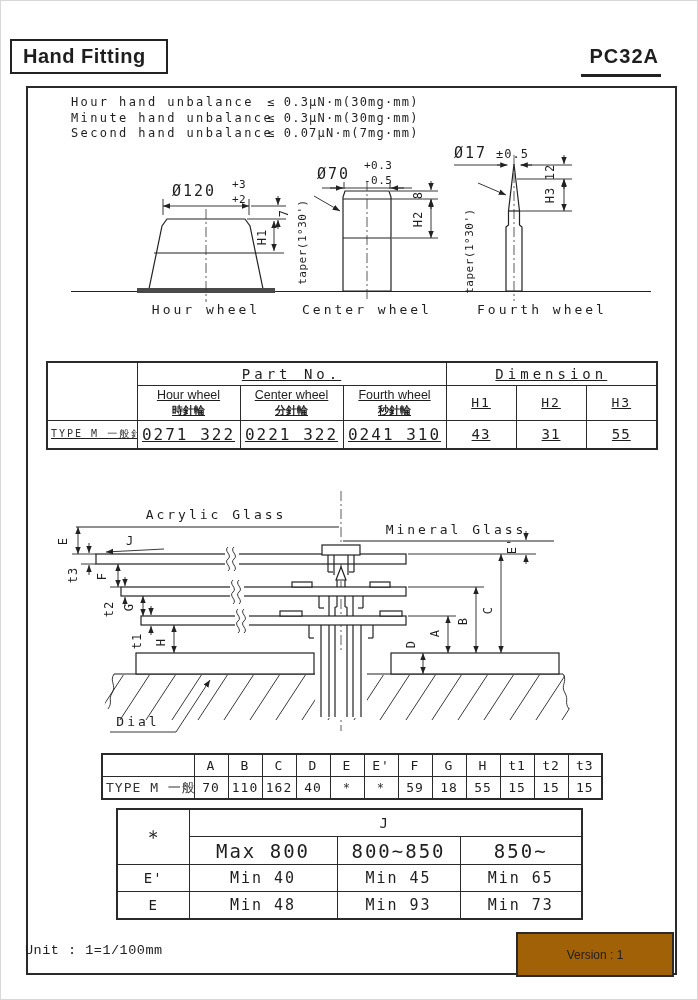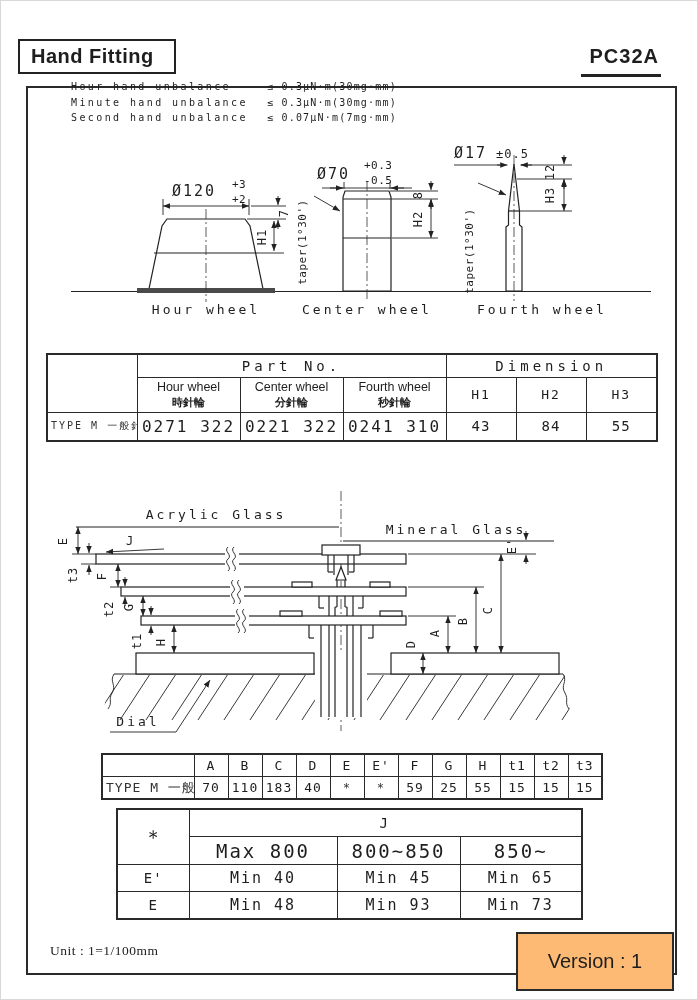--- a/index.html
+++ b/index.html
@@ -1,66 +1,66 @@
 <!DOCTYPE html>
 <html><head>
 <meta charset="utf-8">
 <style>
   html,body{margin:0;padding:0;background:#e8e8e8;}
   .page{position:relative;width:698px;height:1000px;background:#fff;margin:0 auto;
         font-family:"DejaVu Sans Mono",monospace;color:#1e1e1e;border:1px solid #d8d8d8;
         box-sizing:border-box;overflow:hidden;}
-  .title-box{position:absolute;left:17px;top:38px;width:158px;height:35px;border:2px solid #222;
+  .title-box{position:absolute;left:9px;top:38px;width:158px;height:35px;border:2px solid #222;
         box-sizing:border-box;display:flex;align-items:center;padding-left:11px;
         font-family:"Liberation Sans",sans-serif;font-weight:bold;font-size:20px;letter-spacing:.5px;}
   .model{position:absolute;top:44px;right:38px;font-family:"Liberation Sans",sans-serif;
         font-weight:bold;font-size:20px;letter-spacing:1px;margin-left:12px;}
   .model-underline{position:absolute;top:73px;right:36px;width:80px;height:3px;background:#222;}
   .content-frame{position:absolute;left:25px;top:85px;width:651px;height:889px;
         border:2px solid #2a2a2a;box-sizing:border-box;}
-  .unbalance{position:absolute;left:70px;top:78px;font-size:10px;line-height:15.5px;}
+  .unbalance{position:absolute;left:70px;top:94px;font-size:12px;line-height:15.5px;}
   .u-row{display:flex;white-space:nowrap;}
   .u-label{width:196px;letter-spacing:2.4px;}
   .u-val{letter-spacing:1.2px;text-align:center;}
   svg{position:absolute;}
   svg text{fill:#1e1e1e;font-family:"DejaVu Sans Mono",monospace;}
   .mt{font-size:13px;letter-spacing:3px;}
   .dt{font-size:12px;letter-spacing:1px;}
   .st{font-size:11px;letter-spacing:0.5px;}
   .bt{font-size:15px;letter-spacing:2px;}
   .ln{stroke:#222;fill:none;stroke-width:1.2;}
   .lw{stroke:#222;fill:#fff;stroke-width:1.2;}
   .thin{stroke:#222;fill:none;stroke-width:0.9;}
   .cl{stroke:#333;fill:none;stroke-width:0.8;stroke-dasharray:10 3 2 3;}
   table{border-collapse:collapse;table-layout:fixed;background:#fff;position:absolute;}
   td,th{border:1px solid #2a2a2a;text-align:center;vertical-align:middle;padding:0;overflow:hidden;
         font-weight:normal;}
-  .t1{left:45px;top:352px;width:610px;border:2px solid #2a2a2a;}
+  .t1{left:45px;top:360px;width:610px;border:2px solid #2a2a2a;text-decoration:underline;}
   .t1 .hdr{font-size:14px;letter-spacing:4px;height:23px;}
   .t1 .sub{height:35px;line-height:15px;}
   .sub-en{font-family:"Liberation Sans",sans-serif;font-size:12.5px;display:block;}
   .sub-ja{font-family:"Liberation Sans",sans-serif;font-size:11px;font-weight:bold;display:block;}
   .t1 .dimh{font-size:13px;letter-spacing:2px;}
   .rowlabel{font-size:10px;text-align:left;padding-left:3px;white-space:nowrap;color:#333;}
   .t1 .pn{font-size:16px;letter-spacing:2px;height:29px;}
   .t1 .val{font-size:14px;letter-spacing:1px;}
   .t2{left:100px;top:752px;width:500px;border:2px solid #2a2a2a;}
   .t2 th{font-size:13px;letter-spacing:1px;height:21px;}
   .t2 td{font-size:13px;letter-spacing:1px;height:21px;}
   .t3{left:115px;top:807px;width:467px;border:2px solid #2a2a2a;}
   .t3 .star{font-size:20px;}
   .t3 .jh{font-size:14px;letter-spacing:3px;height:26px;}
   .t3 .range{font-size:19px;letter-spacing:2px;height:28px;}
   .t3 .elabel{font-size:14px;letter-spacing:1px;height:27px;}
   .t3 .eval{font-size:15px;letter-spacing:2px;}
-  .unit{position:absolute;left:49px;top:942px;font-family:Liberation Serif, serif;
+  .unit{position:absolute;left:24px;top:942px;font-family:Liberation Mono, monospace;
         font-size:13.5px;color:#222;letter-spacing:.5px;}
-  .version-box{position:absolute;left:515px;top:931px;width:158px;height:59px;background:#fdba74;
+  .version-box{position:absolute;left:515px;top:931px;width:158px;height:45px;background:#a16207;
         border:2px solid #2a2a2a;box-sizing:border-box;display:flex;align-items:center;
-        justify-content:center;font-family:"Liberation Sans",sans-serif;font-size:20px;}
+        justify-content:center;font-family:"Liberation Sans",sans-serif;font-size:12px;}
 </style>
 </head>
 <body>
 
 <div class="page">
 
   <div class="title-box">
     <span>Hand Fitting</span>
   </div>
   <div class="model">PC32A</div>
@@ -200,21 +200,21 @@
       <th class="dimh">H1</th>
       <th class="dimh">H2</th>
       <th class="dimh">H3</th>
     </tr>
     <tr class="pn">
       <td class="rowlabel">TYPE M 一般針高</td>
       <td>0271 322</td>
       <td>0221 322</td>
       <td>0241 310</td>
       <td class="val">43</td>
-      <td class="val">84</td>
+      <td class="val">31</td>
       <td class="val">55</td>
     </tr>
   </tbody>
     </table>
 
   <svg style="left:25px;top:478px;" width="650" height="268" viewBox="0 0 650 268">
     <defs>
       <marker id="ar2" viewBox="0 0 10 10" refX="9" refY="5" markerWidth="9" markerHeight="9" orient="auto-start-reverse">
           <path d="M0,1.5 L9,5 L0,8.5 Z" fill="#222"></path>
         </marker>
@@ -396,26 +396,26 @@
       <th>G</th>
       <th>H</th>
       <th>t1</th>
       <th>t2</th>
       <th>t3</th>
     </tr>
     <tr>
       <td class="rowlabel">TYPE M 一般針高</td>
       <td>70</td>
       <td>110</td>
-      <td>183</td>
+      <td>162</td>
       <td>40</td>
       <td>＊</td>
       <td>＊</td>
       <td>59</td>
-      <td>25</td>
+      <td>18</td>
       <td>55</td>
       <td>15</td>
       <td>15</td>
       <td>15</td>
     </tr>
   </tbody>
     </table>
 
   <table class="t3">
     <colgroup>

